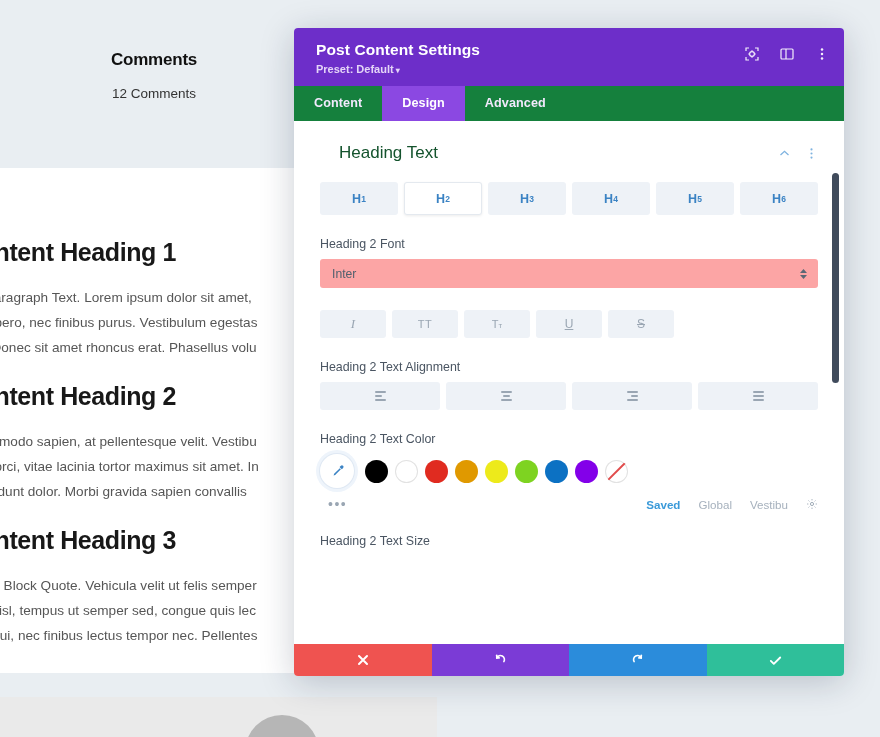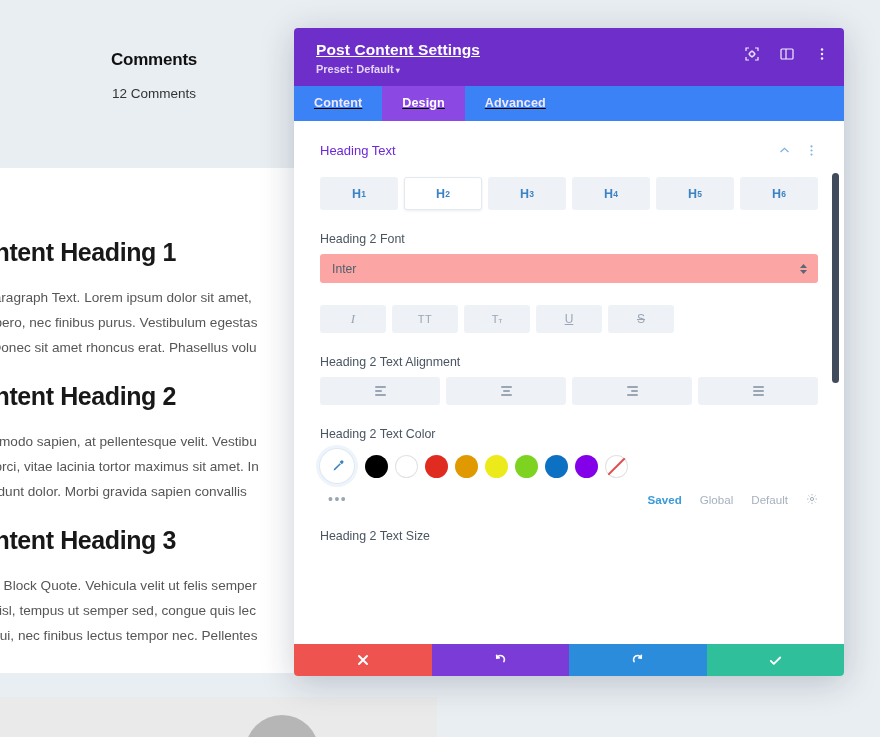--- a/index.html
+++ b/index.html
@@ -58,52 +58,52 @@
     border-radius: 4px;
     box-shadow: 0 6px 34px rgba(20,30,60,.22);
     overflow: hidden;
     display: flex; flex-direction: column;
   }
   .modal-header {
     background: #6d2ec9; color: #fff;
     padding: 13px 20px 11px 22px;
     position: relative; flex: 0 0 auto;
   }
-  .modal-title { font-size: 15.5px; font-weight: bold; letter-spacing: .1px; text-decoration: underline; }
+  .modal-title { font-size: 15.5px; font-weight: bold; letter-spacing: .1px; }
   .modal-preset {
     margin-top: 4px; font-size: 11px; color: #e4d5f7; font-weight: bold;
   }
   .modal-preset .caret { font-size: 8px; margin-left: 2px; }
   .header-icons {
     position: absolute; right: 14px; top: 18px;
     display: flex; align-items: center; gap: 19px;
   }
   .hicon { width: 16px; height: 16px; opacity: .92; cursor: pointer; }
   .hicon svg { display: block; }
 
   .tabs {
-    display: flex; background: #3b82f6; flex: 0 0 auto; text-decoration: underline;
+    display: flex; background: #15803d; flex: 0 0 auto;
   }
   .tab {
     padding: 10px 20px 11px; font-size: 12.6px; color: #f2e9fd;
     cursor: pointer; font-weight: bold; letter-spacing: .1px;
   }
   .tab.active { background: #8b48e2; color: #fff; }
 
   .modal-body {
     flex: 1 1 auto; position: relative; overflow: hidden;
     background: #fff; padding: 0 26px;
   }
 
   .section-head {
     display: flex; align-items: center;
     padding: 22px 0 0 0;
   }
   .section-title {
-    font-size: 13px; color: #6d28d9; flex: 1 1 auto; font-weight: normal;
+    font-size: 17px; color: #14532d; flex: 1 1 auto; font-weight: normal; margin-left: 19px;
   }
   .sec-ctrl { color: #7fb3e0; cursor: pointer; margin-left: 14px; display:flex; }
 
   .hgroup {
     display: flex; gap: 6px; margin-top: 19px;
   }
   .hbtn {
     flex: 1 1 0; height: 33px; background: #eef2f7;
     border-radius: 3px; display: flex; align-items: center;
     justify-content: center; cursor: pointer;
@@ -414,21 +414,21 @@
           <div class="swatch" style="background:#7ed321"></div>
           <div class="swatch" style="background:#0c71c3"></div>
           <div class="swatch" style="background:#8300e9"></div>
           <div class="swatch transparent"></div>
         </div>
         <div class="color-meta">
           <span class="dots">•••</span>
           <span class="meta-right">
             <span class="m active">Saved</span>
             <span class="m">Global</span>
-            <span class="m">Default</span>
+            <span class="m">Vestibu</span>
             <span class="gear">
               <svg width="12" height="12" viewBox="0 0 16 16" fill="none" stroke="currentColor" stroke-width="1.25">
                 <circle cx="8" cy="8" r="2.1"></circle>
                 <path d="M8 1.5v1.6M8 12.9v1.6M1.5 8h1.6M12.9 8h1.6M3.4 3.4l1.1 1.1M11.5 11.5l1.1 1.1M12.6 3.4l-1.1 1.1M4.5 11.5l-1.1 1.1"></path>
               </svg>
             </span>
           </span>
         </div>
       </div>
 

